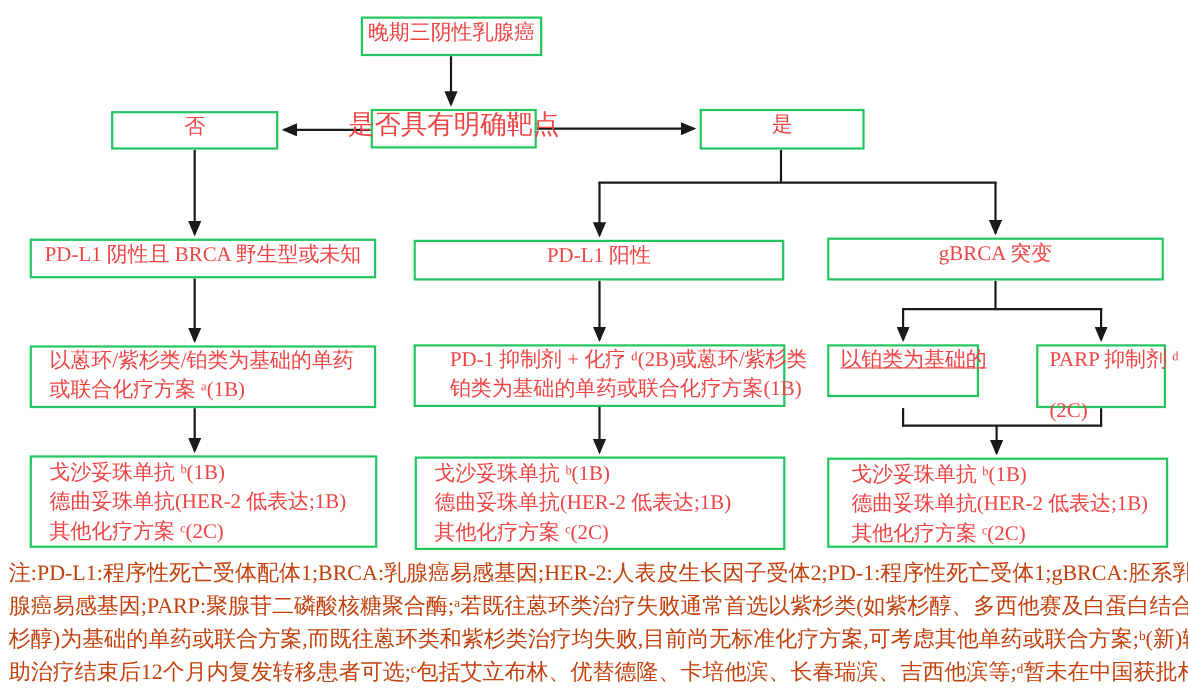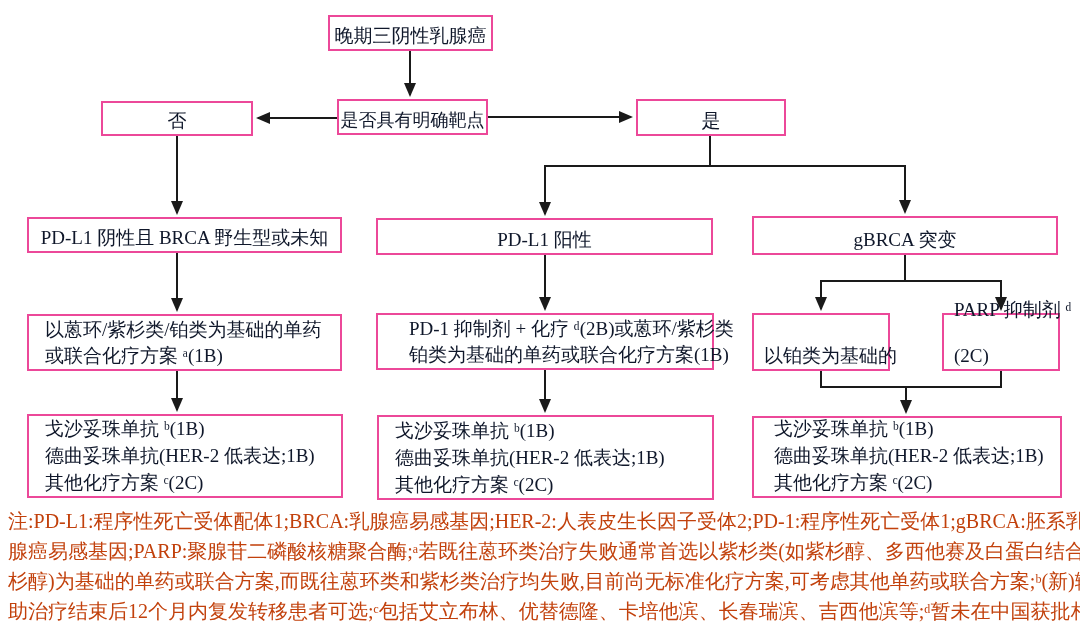--- a/index.html
+++ b/index.html
@@ -14,28 +14,28 @@
   }
   .arrows {
     position: absolute;
     left: 0; top: 0;
     width: 1080px; height: 630px;
     pointer-events: none;
   }
   .box {
     position: absolute;
     box-sizing: border-box;
-    border: 2px solid #ec4899;
+    border: 2px solid #22c55e;
     background: #ffffff;
     display: flex;
     flex-direction: column;
-    justify-content: flex-end;
+    justify-content: flex-start;
     font-size: 19px;
     line-height: 26px;
-    color: #0f172a;
+    color: #ef4444;
     white-space: nowrap;
   }
   .box.center { align-items: center; }
   .box.leftpad { align-items: flex-start; padding-left: 16px; }
   .box.leftpad2 { align-items: flex-start; padding-left: 9px; }
   .box.leftpad3 { align-items: flex-start; padding-left: 10px; }
   .box.final { line-height: 27px; }
   .line { display: block; }
   .notes {
     position: absolute;
@@ -90,21 +90,21 @@
     <line x1="821" y1="371" x2="821" y2="388" stroke="#1a1a1a" stroke-width="2"></line>
     <line x1="1001" y1="371" x2="1001" y2="388" stroke="#1a1a1a" stroke-width="2"></line>
     <line x1="820" y1="387" x2="1002" y2="387" stroke="#1a1a1a" stroke-width="2"></line>
     <line x1="906" y1="387" x2="906" y2="412" stroke="#1a1a1a" stroke-width="2" marker-end="url(#ah)"></line>
   </svg>
 
   <div class="box center" style="left:328px; top:15px; width:165px; height:36px;">
     <span class="line">晚期三阴性乳腺癌</span>
   </div>
 
-  <div class="box center" style="left:337px; top:99px; width:151px; height:36px; font-size:18px;">
+  <div class="box center" style="left:337px; top:99px; width:151px; height:36px; font-size:24px;">
     <span class="line">是否具有明确靶点</span>
   </div>
 
   <div class="box center" style="left:101px; top:101px; width:152px; height:35px;">
     <span class="line">否</span>
   </div>
 
   <div class="box center" style="left:636px; top:99px; width:150px; height:37px;">
     <span class="line">是</span>
   </div>
@@ -124,21 +124,21 @@
   <div class="box leftpad" style="left:27px; top:314px; width:315px; height:57px;">
     <span class="line">以蒽环/紫杉类/铂类为基础的单药</span>
     <span class="line">或联合化疗方案 ᵃ(1B)</span>
   </div>
 
   <div class="box leftpad2" style="left:376px; top:313px; width:338px; height:57px;padding-left:31px;">
     <span class="line">PD-1 抑制剂 + 化疗 ᵈ(2B)或蒽环/紫杉类</span>
     <span class="line">铂类为基础的单药或联合化疗方案(1B)</span>
   </div>
 
-  <div class="box leftpad3" style="left:752px; top:313px; width:138px; height:58px;">
+  <div class="box leftpad3" style="left:752px; top:313px; width:138px; height:48px;text-decoration:underline;">
     <span class="line">以铂类为基础的</span>
   </div>
 
   <div class="box leftpad3" style="left:942px; top:313px; width:118px; height:58px;gap:20px;">
     <span class="line">PARP 抑制剂 ᵈ</span>
     <span class="line">(2C)</span>
   </div>
 
   <div class="box leftpad final" style="left:27px; top:414px; width:316px; height:84px;">
     <span class="line">戈沙妥珠单抗 ᵇ(1B)</span>

